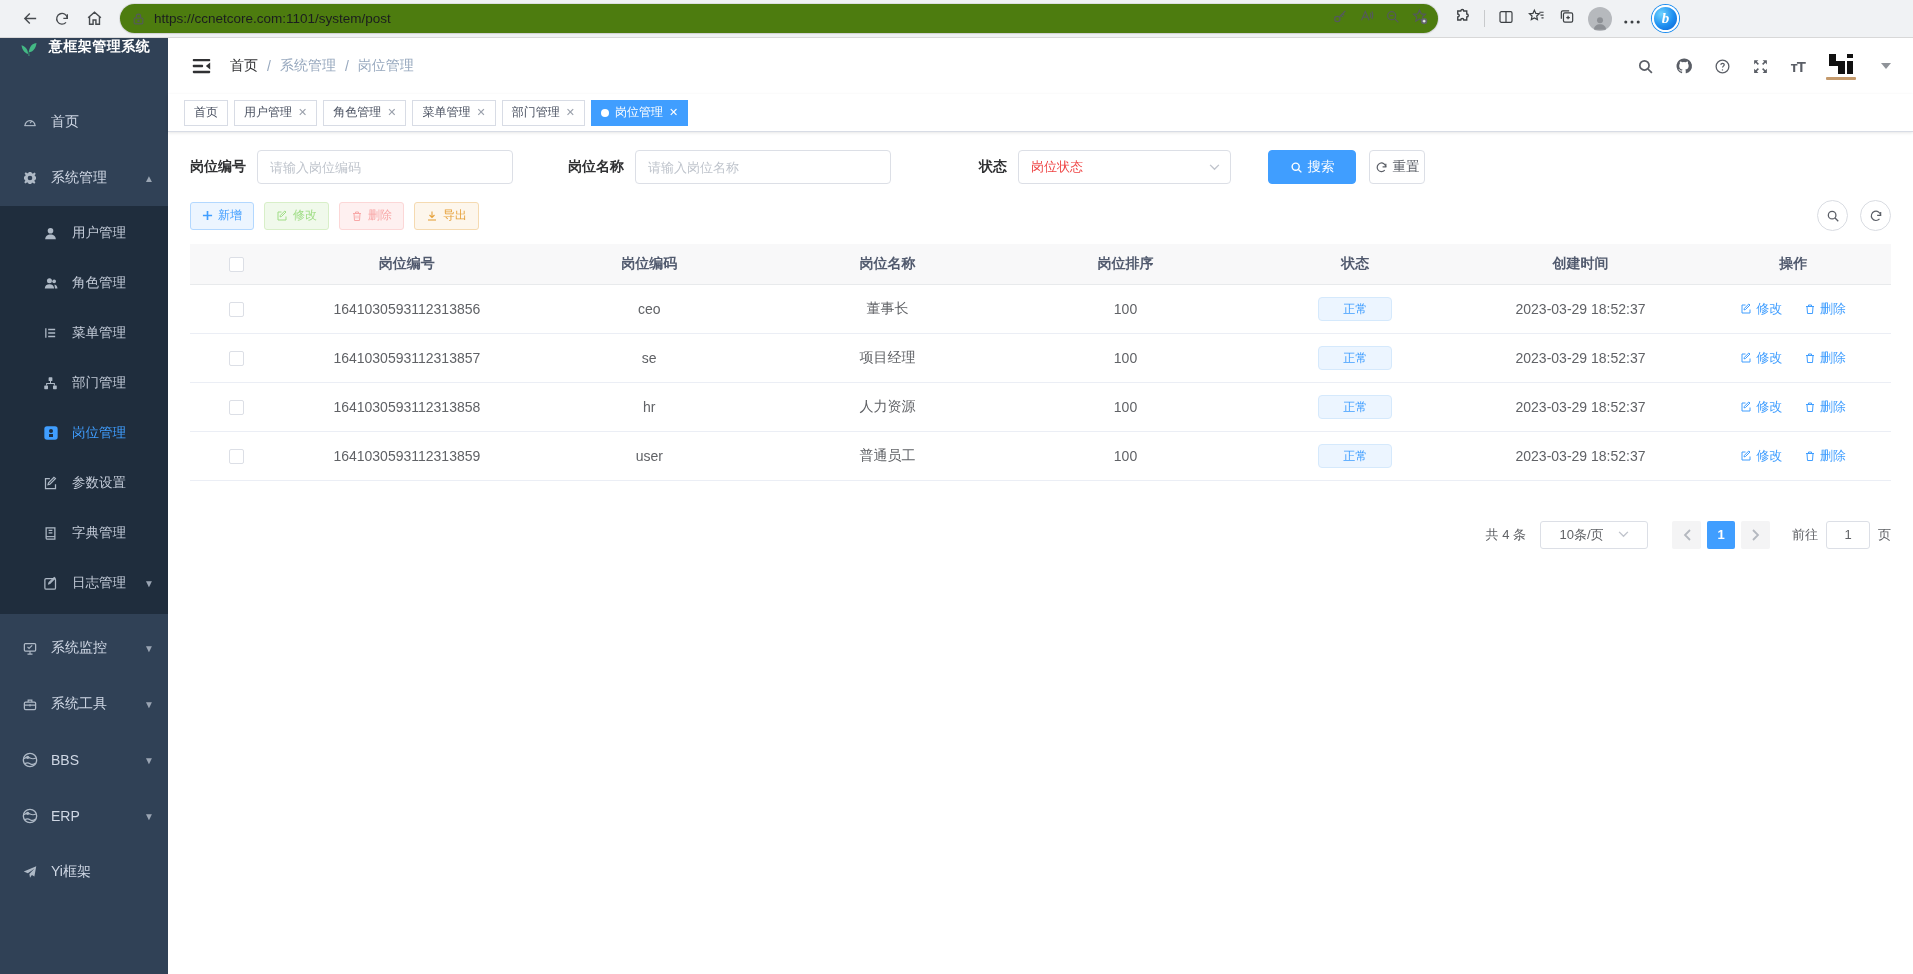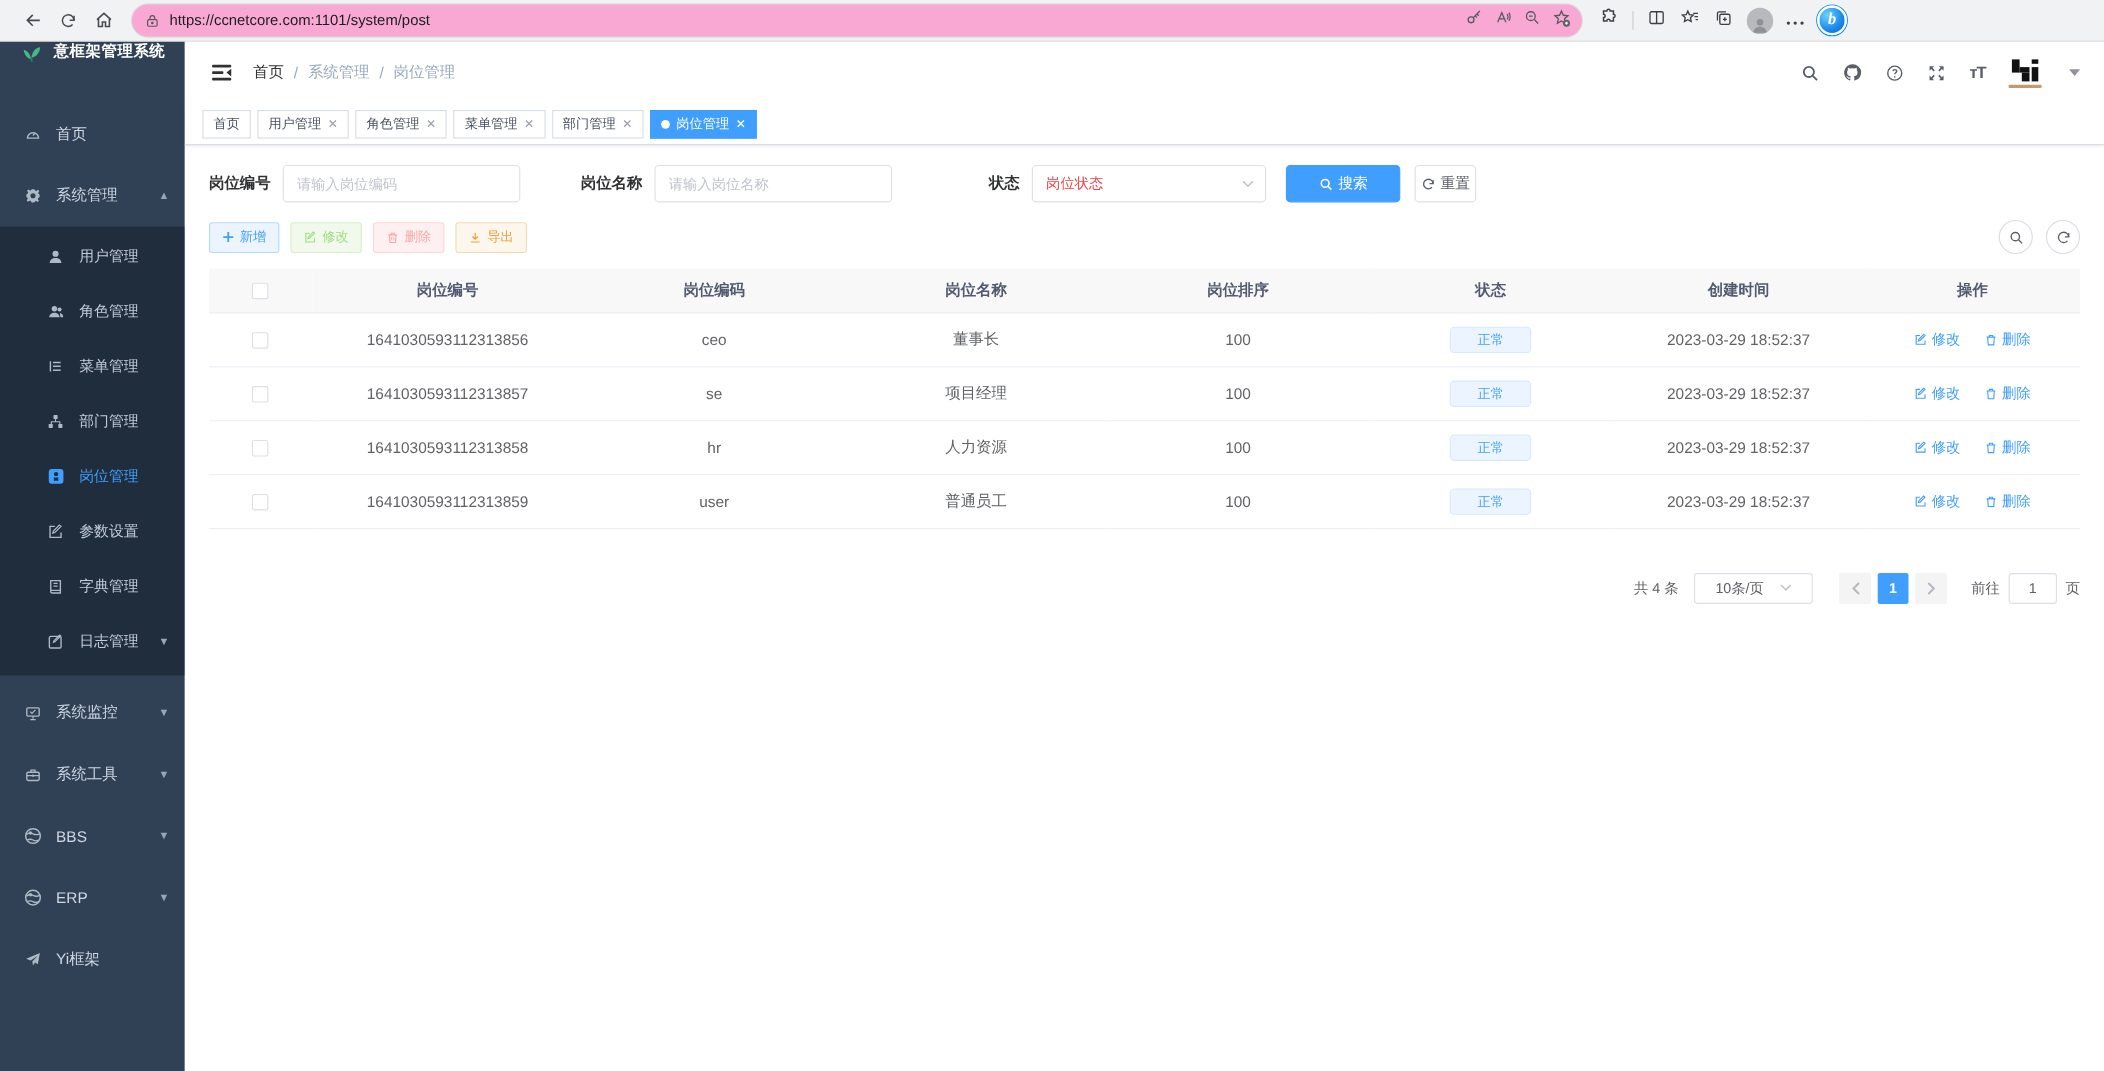--- a/index.html
+++ b/index.html
@@ -2,21 +2,21 @@
 <html><head>
 <meta charset="utf-8">
 <style>
   * { box-sizing: border-box; margin: 0; padding: 0; }
   html,body { width:1913px; height:974px; overflow:hidden; font-family:"Liberation Sans","DejaVu Sans",sans-serif; background:#fff; }
 
   
   .browser-bar { height:38px; background:#f0f2f4; border-bottom:1px solid #d8d8d8; display:flex; align-items:center; padding:0 10px 0 14px; }
   .b-icon { width:32px; height:30px; display:flex; align-items:center; justify-content:center; color:#474b4f; border-radius:4px; flex:0 0 auto; }
   .b-icon svg { display:block; }
-  .url-pill { width:1318px; height:29px; margin-left:10px; background:#f9a8d4; border-radius:15px; box-shadow:0 0 0 1px rgba(0,0,0,.08), 0 1px 2px rgba(0,0,0,.06); display:flex; align-items:center; padding:0 10px 0 12px; flex:0 0 auto; }
+  .url-pill { width:1318px; height:29px; margin-left:10px; background:#4d7c0f; border-radius:15px; box-shadow:0 0 0 1px rgba(0,0,0,.08), 0 1px 2px rgba(0,0,0,.06); display:flex; align-items:center; padding:0 10px 0 12px; flex:0 0 auto; }
   .url-text { font-size:13.5px; color:#1b1d1f; margin-left:9px; flex:1; white-space:nowrap; overflow:hidden; }
   .pill-right { display:flex; align-items:center; gap:10px; color:#55595d; }
   .chrome-right { display:flex; align-items:center; gap:12px; margin-left:16px; color:#3c4043; }
   .v-div { width:1px; height:17px; background:#c8cacc; }
   .avatar-circle { width:24px; height:24px; border-radius:50%; background:#b6b9bd; display:flex; align-items:flex-end; justify-content:center; overflow:hidden; }
   .bing-badge { width:27px; height:27px; border-radius:50%; background:radial-gradient(circle at 32% 30%, #6dd3ff 0%, #1d8ef0 55%, #0b5fd0 100%); border:2px solid #fff; box-shadow:0 0 0 1px #1d8ef0; color:#fff; font:italic 700 15px "Liberation Serif",serif; display:flex; align-items:center; justify-content:center; }
 
   
   .app { display:flex; height:936px; }
 
@@ -52,26 +52,26 @@
   .tag { height:26px; display:flex; align-items:center; gap:6px; padding:0 9px; border:1px solid #d8dce5; background:#fff; color:#495060; font-size:12px; cursor:pointer; }
   .tag .tag-x { font-size:11px; color:#9aa0ab; }
   .tag.active { background:#409eff; border-color:#409eff; color:#fff; }
   .tag.active .tag-x { color:#fff; }
   .tag-dot { width:8px; height:8px; border-radius:50%; background:#fff; }
 
   
   .content { padding:18px 22px 0; }
   .filter-row { display:flex; align-items:center; margin-bottom:16px; }
   .f-label { font-size:14px; font-weight:700; color:#303133; margin-right:11px; white-space:nowrap; }
-  .f-input { width:216px; height:34px; border:1px solid #dcdfe6; border-radius:4px; padding:5px 12px; font-size:13px; color:#606266; outline:none; font-family:inherit; }
+  .f-input { width:256px; height:34px; border:1px solid #dcdfe6; border-radius:4px; padding:5px 12px; font-size:13px; color:#606266; outline:none; font-family:inherit; }
   .f-input::placeholder { color:#bfc4cc; }
   .f-gap { width:55px; }
   .f-select { width:213px; height:34px; border:1px solid #dcdfe6; border-radius:4px; padding:0 10px 0 12px; display:flex; align-items:center; justify-content:space-between; color:#ef4444; font-size:13px; cursor:pointer; }
   .btn { display:inline-flex; align-items:center; justify-content:center; gap:5px; border-radius:4px; cursor:pointer; font-family:inherit; }
-  .btn-search { margin-left:18px; width:104px; height:34px; background:#409eff; border:1px solid #409eff; color:#fff; font-size:13.5px;text-align:right; }
+  .btn-search { margin-left:37px; width:88px; height:34px; background:#409eff; border:1px solid #409eff; color:#fff; font-size:13.5px;text-align:right; }
   .btn-reset { margin-left:13px; width:56px; height:34px; background:#fff; border:1px solid #dcdfe6; color:#5a5e66; font-size:13.5px; }
 
   .toolbar-row { display:flex; align-items:center; margin-bottom:13px; }
   .btn-mini { height:28px; padding:0 11px; font-size:12px; border-radius:3px; margin-right:10px; }
   .btn-add    { color:#409eff; background:#ecf5ff; border:1px solid #b3d8ff; }
   .btn-edit   { color:#9fdd85; background:#f0f9eb; border:1px solid #d8efc8; cursor:not-allowed; }
   .btn-del    { color:#f8a8a8; background:#fef0f0; border:1px solid #fcd7d7; cursor:not-allowed; }
   .btn-export { color:#e6a23c; background:#fdf6ec; border:1px solid #f5dab1; }
   .tool-right { margin-left:auto; display:flex; gap:12px; }
   .circle-btn { width:31px; height:31px; border-radius:50%; border:1px solid #d9dce2; background:#fff; display:flex; align-items:center; justify-content:center; color:#5a5e66; cursor:pointer; }

